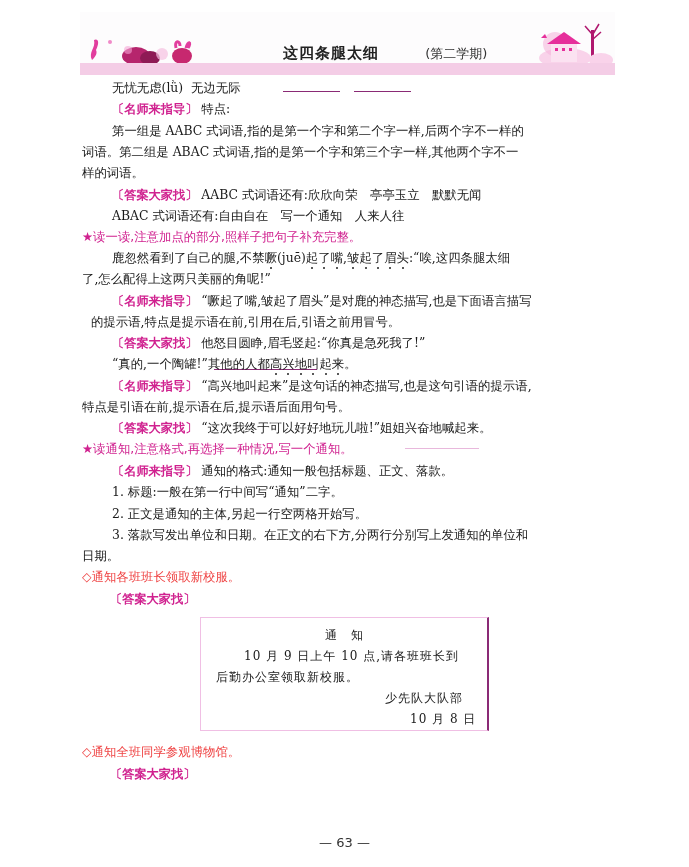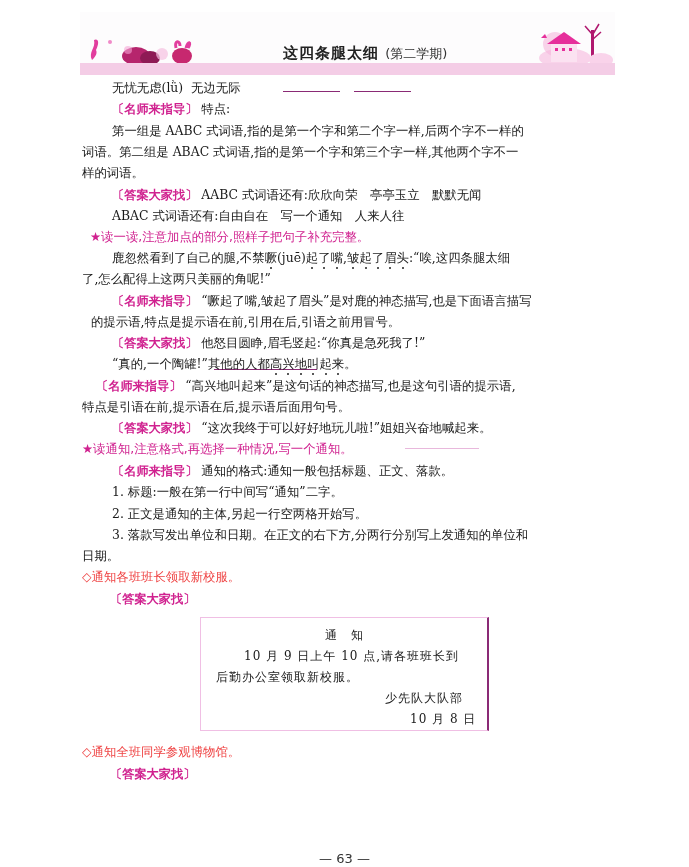--- a/index.html
+++ b/index.html
@@ -2,34 +2,34 @@
 <html><head>
 <meta charset="utf-8">
 <style>
   html, body { margin: 0; padding: 0; background: #ffffff; }
   body { width: 689px; height: 867px; position: relative; overflow: hidden;
          font-family: "DejaVu Serif", "Liberation Serif", serif; color: #1a1a1a; }
   .header { position: absolute; left: 80px; top: 12px; width: 535px; height: 63px; background: #fdfcfd; }
   .header-band { position: absolute; left: 80px; top: 63px; width: 535px; height: 12px; background: #f4cde6; }
   .header-title { position: absolute; left: 283px; top: 44px; font-family: "DejaVu Sans", sans-serif;
                   font-weight: bold; font-size: 15px; color: #222; letter-spacing: 1px; white-space: nowrap; }
-  .header-sub { font-weight: normal; font-size: 13px; color: #333; letter-spacing: 0; }
+  .header-sub { font-weight: normal; font-size: 13px; color: #333; letter-spacing: 0; margin-left: 40px; }
   .deco { position: absolute; }
   .line { position: absolute; font-size: 12.4px; line-height: 16px; white-space: nowrap; }
   .pink { color: #ef4444; }
   .tag { font-family: "DejaVu Sans", sans-serif; font-weight: bold; color: #d0218f; font-size: 12.2px; }
   .heading { color: #d0218f; font-family: "DejaVu Sans", sans-serif; font-size: 12.4px; }
   .blank { display: inline-block; width: 57px; border-bottom: 1.5px solid #8a2a75; height: 10px; vertical-align: baseline; margin-left: 14px; }
   .dot { position: relative; }
   .dot::after { content: ""; position: absolute; left: 50%; bottom: -4px; width: 2px; height: 2px; background: #222; border-radius: 1px; margin-left: -1px; }
   .uline { border-bottom: 1.2px solid #8a2a75; padding-bottom: 19px; }
   .uline-light { border-bottom: 1.2px solid #e8b8dc; padding-bottom: 13px; }
   .notice-box { position: absolute; left: 200px; top: 617px; width: 289px; height: 114px; border: 1px solid #f0bfe4; border-right: 2px solid #8a2a75; box-sizing: border-box; }
   .notice-line { position: absolute; font-size: 12px; white-space: nowrap; letter-spacing: 1px; }
-  .page-num { position: absolute; left: 0; width: 689px; top: 835px; text-align: center; font-size: 13px; color: #333; font-family: "DejaVu Sans", sans-serif; margin-top: 16px; }
+  .page-num { position: absolute; left: 0; width: 689px; top: 835px; text-align: center; font-size: 13px; color: #333; font-family: "DejaVu Sans", sans-serif; }
 </style>
 </head>
 <body>
 
 <div class="header"></div>
 
 <svg class="deco" style="left:84px;top:30px" width="110" height="35" viewBox="0 0 110 35">
   <path d="M8 30 C4 22 12 18 10 10 C14 8 16 12 12 20 C14 24 10 28 8 30 Z" fill="#e23e9e"></path>
   <circle cx="26" cy="12" r="2" fill="#f08ac8"></circle>
   <ellipse cx="52" cy="26" rx="14" ry="9" fill="#b6256d"></ellipse>
@@ -68,41 +68,41 @@
 
 <div class="line" style="left:112px;top:123px">第一组是 AABC 式词语,指的是第一个字和第二个字一样,后两个字不一样的</div>
 <div class="line" style="left:82px;top:144px">词语。第二组是 ABAC 式词语,指的是第一个字和第三个字一样,其他两个字不一</div>
 <div class="line" style="left:82px;top:165px">样的词语。</div>
 
 <div class="line" style="left:112px;top:187px">
   <span class="tag">〔答案大家找〕</span>&nbsp;<span>AABC 式词语还有:欣欣向荣　亭亭玉立　默默无闻</span>
 </div>
 <div class="line" style="left:112px;top:208px">ABAC 式词语还有:自由自在　写一个通知　人来人往</div>
 
-<div class="line heading" style="left:90px;top:229px">★读一读,注意加点的部分,照样子把句子补充完整。</div>
+<div class="line heading" style="left:82px;top:229px">★读一读,注意加点的部分,照样子把句子补充完整。</div>
 
 <div class="line" style="left:112px;top:250px">
   <span>鹿忽然看到了自己的腿,不禁</span><span class="dot">噘</span><span>(juē)</span><span class="dotted-group" id="dg1"><span class="dot">起</span><span class="dot">了</span><span class="dot">嘴</span></span><span>,</span><span class="dotted-group" id="dg2"><span class="dot">皱</span><span class="dot">起</span><span class="dot">了</span><span class="dot">眉</span><span class="dot">头</span></span><span>:“唉,这四条腿太细</span>
 </div>
 <div class="line" style="left:82px;top:271px">了,怎么配得上这两只美丽的角呢!”</div>
 
 <div class="line" style="left:112px;top:293px">
   <span class="tag">〔名师来指导〕</span>&nbsp;<span>“噘起了嘴,皱起了眉头”是对鹿的神态描写,也是下面语言描写</span>
 </div>
 <div class="line" style="left:91px;top:314px">的提示语,特点是提示语在前,引用在后,引语之前用冒号。</div>
 
 <div class="line" style="left:112px;top:335px">
   <span class="tag">〔答案大家找〕</span>&nbsp;<span>他</span><span class="uline">怒目圆睁,眉毛竖起</span><span>:“你真是急死我了!”</span>
 </div>
 
 <div class="line" style="left:112px;top:356px">
   <span>“真的,一个陶罐!”其他的人都</span><span class="dotted-group" id="dg3"><span class="dot">高</span><span class="dot">兴</span><span class="dot">地</span><span class="dot">叫</span><span class="dot">起</span><span class="dot">来</span></span><span>。</span>
 </div>
 
-<div class="line" style="left:96px;top:378px">
+<div class="line" style="left:112px;top:378px">
   <span class="tag">〔名师来指导〕</span>&nbsp;<span>“高兴地叫起来”是这句话的神态描写,也是这句引语的提示语,</span>
 </div>
 <div class="line" style="left:82px;top:399px">特点是引语在前,提示语在后,提示语后面用句号。</div>
 
 <div class="line" style="left:112px;top:420px">
   <span class="tag">〔答案大家找〕</span>&nbsp;<span>“这次我终于可以好好地玩儿啦!”姐姐</span><span class="uline-light">兴奋地喊起来</span><span>。</span>
 </div>
 
 <div class="line heading" style="left:82px;top:441px">★读通知,注意格式,再选择一种情况,写一个通知。</div>
 

